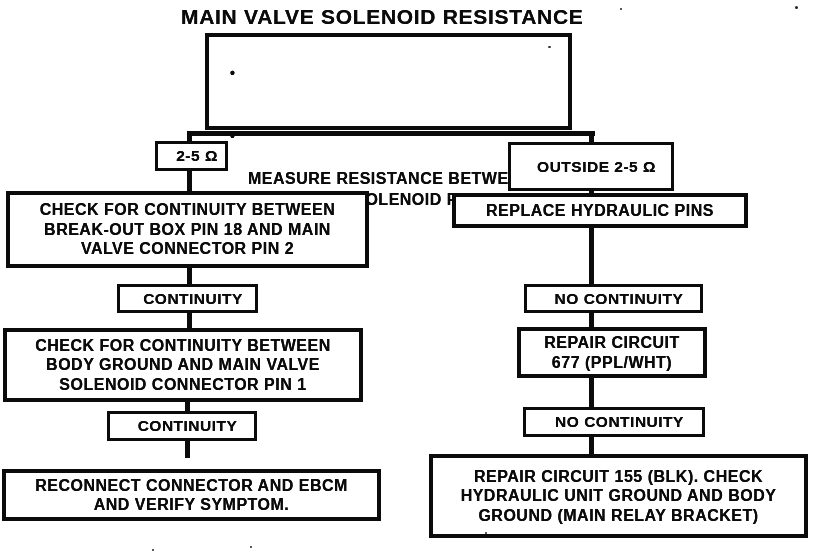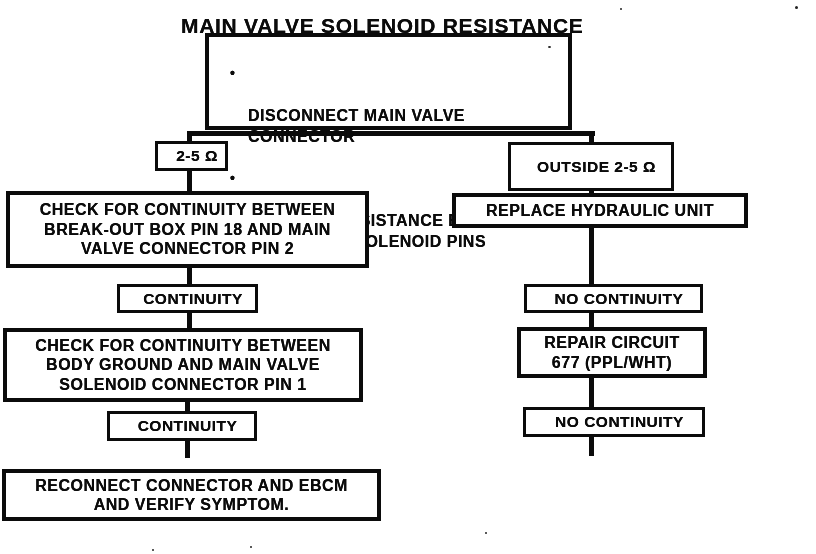--- a/index.html
+++ b/index.html
@@ -6,21 +6,21 @@
   .page {
     position: relative;
     width: 816px; height: 554px;
     background: var(--paper, #ffffff);
     color: var(--ink, #0b0b0b);
     font-family: "Liberation Sans", sans-serif;
     overflow: hidden;
   }
   .title {
     position: absolute;
-    left: 181px; top: 14px;
+    left: 181px; top: 5px;
     margin: 0;
     font-size: 21px;
     font-weight: bold;
     letter-spacing: 0.7px;
     white-space: nowrap;
     text-shadow: 0 0 0.6px currentColor;
   }
   .node {
     position: absolute;
     box-sizing: border-box;
@@ -68,22 +68,20 @@
 
   <div class="line" style="left:589px; top:171px; width:5px; height:24px;"></div>
   <div class="line" style="left:589px; top:226px; width:5px; height:60px;"></div>
   <div class="line" style="left:589px; top:311px; width:5px; height:18px;"></div>
   <div class="line" style="left:589px; top:376px; width:5px; height:33px;"></div>
   <div class="line" style="left:589px; top:435px; width:5px; height:21px;"></div>
 
   <div class="node top-box" style="left:205px; top:33px; width:367px; height:97px;">
     <div class="bullet-item">
       <span class="bullet-glyph">•</span>
-      <span>DISCONNECT MAIN VALVE
-CONNECTOR</span>
     </div>
     <div class="bullet-item">
       <span class="bullet-glyph">•</span>
       <span>MEASURE RESISTANCE BETWEEN
 MAIN VALVE SOLENOID PINS</span>
     </div>
   </div>
 
   <div class="node thin" style="left:155px; top:141px; width:73px; height:30px;">2-5 Ω</div>
   <div class="node thin" style="left:508px; top:142px; width:166px; height:49px;">OUTSIDE 2-5 Ω</div>
@@ -92,25 +90,28 @@
 BREAK-OUT BOX PIN 18 AND MAIN
 VALVE CONNECTOR PIN 2</div>
   <div class="node thin" style="left:117px; top:284px; width:141px; height:29px;">CONTINUITY</div>
   <div class="node" style="left:3px; top:328px; width:360px; height:74px;">CHECK FOR CONTINUITY BETWEEN
 BODY GROUND AND MAIN VALVE
 SOLENOID CONNECTOR PIN 1</div>
   <div class="node thin" style="left:107px; top:411px; width:150px; height:30px;">CONTINUITY</div>
   <div class="node" style="left:2px; top:456px; width:379px; height:52px;margin-top:13px;">RECONNECT CONNECTOR AND EBCM
 AND VERIFY SYMPTOM.</div>
 
-  <div class="node" style="left:452px; top:193px; width:296px; height:35px;">REPLACE HYDRAULIC UNIT</div>
+  <div class="node" style="left:452px; top:193px; width:296px; height:35px;">REPLACE HYDRAULIC PINS</div>
   <div class="node thin" style="left:524px; top:284px; width:179px; height:29px;">NO CONTINUITY</div>
   <div class="node" style="left:517px; top:327px; width:190px; height:51px;">REPAIR CIRCUIT
 677 (PPL/WHT)</div>
   <div class="node thin" style="left:523px; top:407px; width:182px; height:30px;">NO CONTINUITY</div>
+  <div class="node" style="left:429px; top:454px; width:379px; height:84px;">REPAIR CIRCUIT 155 (BLK). CHECK
+HYDRAULIC UNIT GROUND AND BODY
+GROUND (MAIN RELAY BRACKET)</div>
 
   <div class="speck" style="left:795px; top:6px; width:3px; height:3px;"></div>
   <div class="speck" style="left:620px; top:8px; width:2px; height:2px;"></div>
   <div class="speck" style="left:548px; top:46px; width:3px; height:2px;"></div>
   <div class="speck" style="left:485px; top:532px; width:2px; height:2px;"></div>
   <div class="speck" style="left:250px; top:546px; width:2px; height:2px;"></div>
   <div class="speck" style="left:152px; top:549px; width:2px; height:2px;"></div>
 
 </div>
 

